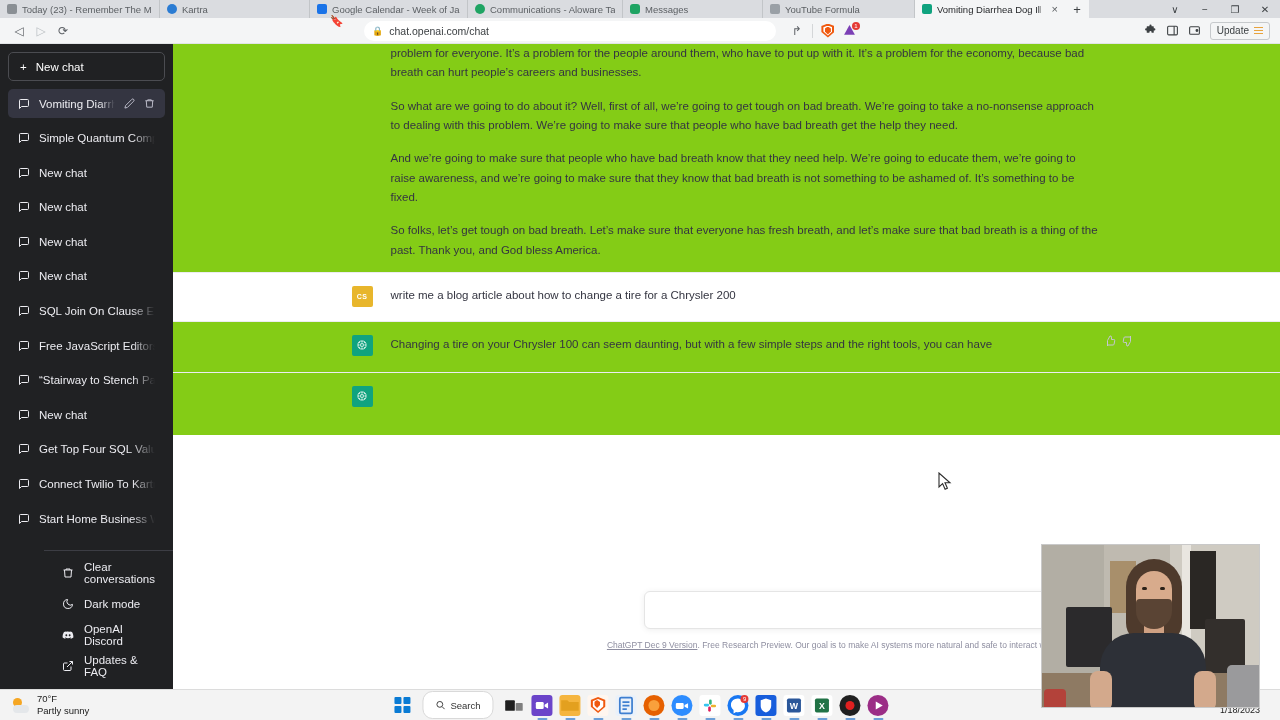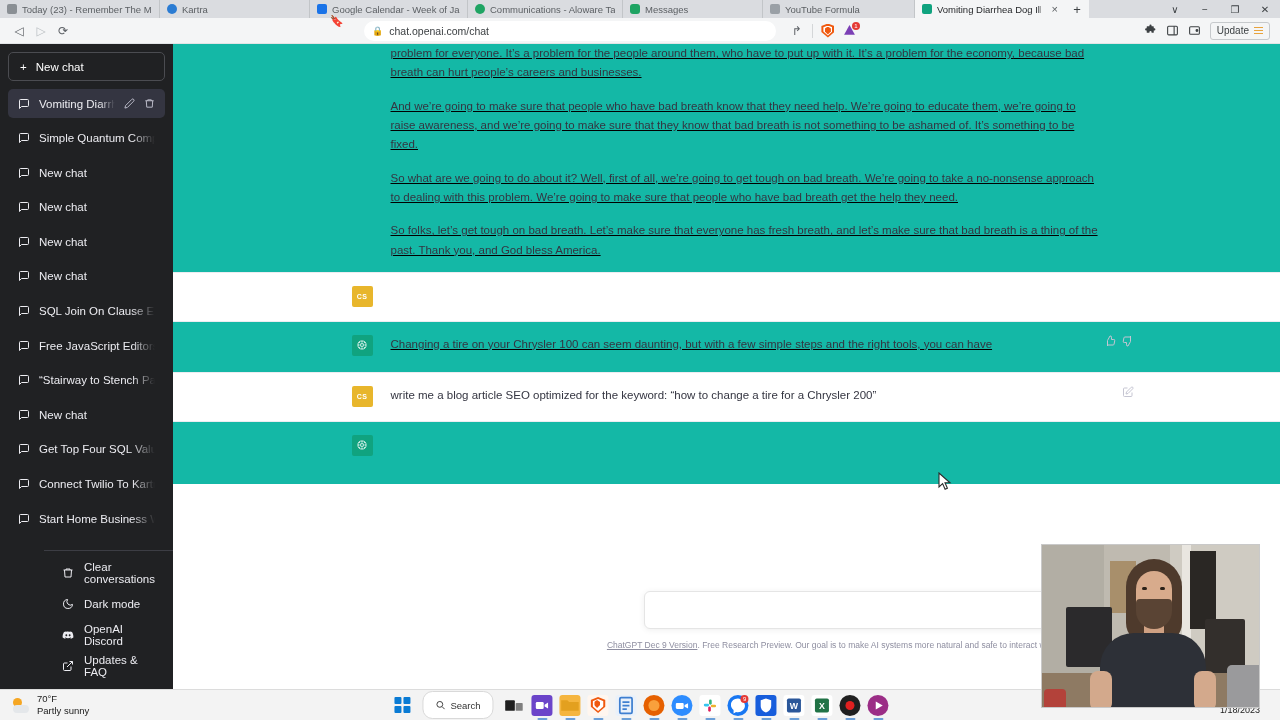--- a/index.html
+++ b/index.html
@@ -138,21 +138,21 @@
   
   .chat {
     position: absolute; left: 173px; top: 0; width: 1107px; height: 645px;
     background: #ffffff; overflow: hidden;
   }
   .msg {
     display: flex; width: 100%;
     padding: 12px 0;
     border-bottom: 1px solid #ececf1;
   }
-  .msg.assistant { background: #14b8a6; text-decoration: underline; }
+  .msg.assistant { background: #84cc16; }
   .msg-inner {
     display: flex; gap: 18px;
     width: 790px; margin: 0 auto; padding: 0 20px;
     position: relative;
   }
   .avatar {
     width: 21px; height: 21px; flex: 0 0 21px; border-radius: 2px;
     display: flex; align-items: center; justify-content: center;
     font-size: 7px; color: #ffffff; font-weight: bold; letter-spacing: .3px;
   }
@@ -489,31 +489,34 @@
     </div>
   </div>
 
   <div class="chat">
 
     <div class="msg assistant scroll-top-partial" style="padding-top:0;">
       <div class="msg-inner">
         <div style="width:21px; flex:0 0 21px;"></div>
         <div class="msg-body">
           <p>problem for everyone. It’s a problem for the people around them, who have to put up with it. It’s a problem for the economy, because bad breath can hurt people’s careers and businesses.</p>
+          <p>So what are we going to do about it? Well, first of all, we’re going to get tough on bad breath. We’re going to take a no-nonsense approach to dealing with this problem. We’re going to make sure that people who have bad breath get the help they need.</p>
           <p>And we’re going to make sure that people who have bad breath know that they need help. We’re going to educate them, we’re going to raise awareness, and we’re going to make sure that they know that bad breath is not something to be ashamed of. It’s something to be fixed.</p>
-          <p>So what are we going to do about it? Well, first of all, we’re going to get tough on bad breath. We’re going to take a no-nonsense approach to dealing with this problem. We’re going to make sure that people who have bad breath get the help they need.</p>
           <p>So folks, let’s get tough on bad breath. Let’s make sure that everyone has fresh breath, and let’s make sure that bad breath is a thing of the past. Thank you, and God bless America.</p>
         </div>
       </div>
     </div>
 
     <div class="msg user" style="padding:13px 0 14px 0;">
       <div class="msg-inner">
         <div class="avatar" style="background:#e8b62c">
           <span>CS</span>
+        </div>
+        <div class="msg-body">
+          <p>write me a blog article about how to change a tire for a Chrysler 200</p>
         </div>
       </div>
     </div>
 
     <div class="msg assistant" style="padding:13px 0 16px 0;">
       <div class="msg-inner">
         <div class="avatar" style="background:#10a37f">
           <svg width="14" height="14" viewBox="0 0 24 24" fill="none" stroke="#ffffff" stroke-width="1.3">
             <circle cx="12" cy="12" r="7"></circle>
               <circle cx="12" cy="12" r="2.6"></circle>
@@ -527,36 +530,20 @@
           <svg width="12" height="12" viewBox="0 0 24 24" fill="none" stroke="#c5c5d2" stroke-width="2">
               <path d="M7 22V11l5-9a2.5 2.5 0 013 2.4V9h4.5a2 2 0 012 2.4l-1.4 7A2 2 0 0118 20H7z"></path>
             </svg>
           <svg width="12" height="12" viewBox="0 0 24 24" fill="none" stroke="#c5c5d2" stroke-width="2">
               <path d="M17 2v11l-5 9a2.5 2.5 0 01-3-2.4V15H4.5a2 2 0 01-2-2.4l1.4-7A2 2 0 016 4h11z"></path>
             </svg>
         </div>
       </div>
     </div>
 
-    <div class="msg user" style="padding:13px 0 14px 0;">
-      <div class="msg-inner">
-        <div class="avatar" style="background:#e8b62c">
-          <span>CS</span>
-        </div>
-        <div class="msg-body" style="padding-right:36px;">
-          <p>write me a blog article SEO optimized for the keyword: “how to change a tire for a Chrysler 200”</p>
-        </div>
-        <div class="msg-actions" style="right:-12px; top:0;">
-          <svg width="12" height="12" viewBox="0 0 24 24" fill="none" stroke="#c5c5d2" stroke-width="2">
-              <path d="M11 4H5a2 2 0 00-2 2v13a2 2 0 002 2h13a2 2 0 002-2v-6"></path>
-              <path d="M18.5 2.5a2.1 2.1 0 013 3L12 15l-4 1 1-4 9.5-9.5z"></path>
-            </svg>
-        </div>
-      </div>
-    </div>
 
     <div class="msg assistant" style="padding:13px 0 28px 0; border-bottom:none;">
       <div class="msg-inner">
         <div class="avatar" style="background:#10a37f">
           <svg width="14" height="14" viewBox="0 0 24 24" fill="none" stroke="#ffffff" stroke-width="1.3">
             <circle cx="12" cy="12" r="7"></circle>
               <circle cx="12" cy="12" r="2.6"></circle>
             <path d="M12 5v3M12 16v3M5 12h3M16 12h3M7 7l2 2M15 15l2 2M17 7l-2 2M9 15l-2 2"></path>
           </svg>
         </div>

